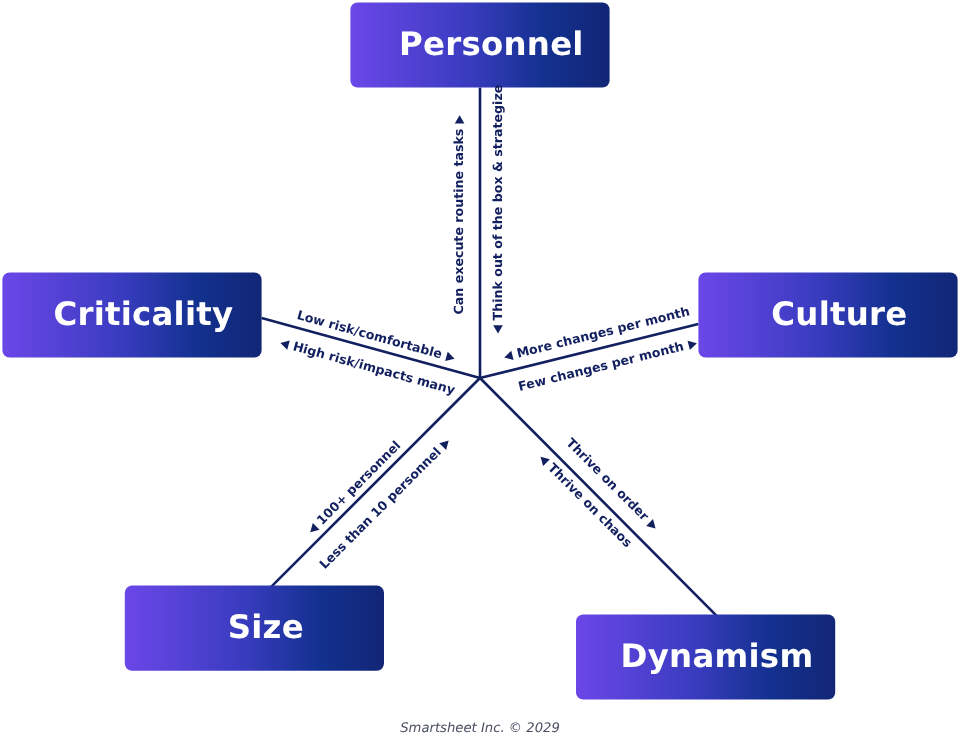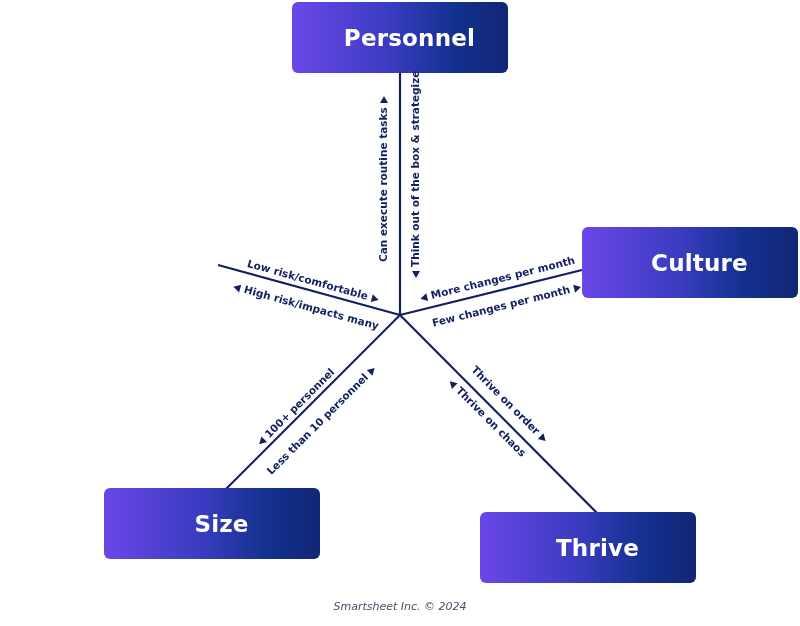--- a/index.html
+++ b/index.html
@@ -29,21 +29,21 @@
       width: 216px;
       height: 71px;
       border-radius: 6px;
       background: linear-gradient(90deg, #6b47e8 0%, #3a3cc0 45%, #13318f 75%, #122676 100%);
       display: flex;
       align-items: center;
       justify-content: center;
       color: #ffffff;
       font-family: "DejaVu Sans", sans-serif;
       font-weight: bold;
-      font-size: 23px;
+      font-size: 27px;
       letter-spacing: 0.2px;
       box-sizing: border-box;
       padding-left: 19px;
     }
     #node-personnel   { left: 292px; top: 2px; }
     #node-criticality { left: 2px;   top: 227px; }
     #node-dynamism    { left: 582px; top: 227px; }
     #node-size        { left: 104px; top: 488px; }
     #node-culture     { left: 480px; top: 512px; }
 
@@ -95,28 +95,31 @@
     <line x1="400" y1="315" x2="400" y2="73" stroke="#13205f" stroke-width="2.2"></line>
     <line x1="400" y1="315" x2="218" y2="265" stroke="#13205f" stroke-width="2.2"></line>
     <line x1="400" y1="315" x2="582" y2="270" stroke="#13205f" stroke-width="2.2"></line>
     <line x1="400" y1="315" x2="202" y2="513" stroke="#13205f" stroke-width="2.2"></line>
     <line x1="400" y1="315" x2="597" y2="513" stroke="#13205f" stroke-width="2.2"></line>
   </svg>
 
   <div class="node" id="node-personnel">
     <span>Personnel</span>
   </div>
+  <div class="node" id="node-criticality">
+    <span>Criticality</span>
+  </div>
   <div class="node" id="node-dynamism">
     <span>Culture</span>
   </div>
   <div class="node" id="node-size">
     <span>Size</span>
   </div>
   <div class="node" id="node-culture">
-    <span>Thrive</span>
+    <span>Dynamism</span>
   </div>
 
   <div class="lbl" style="transform: translate(378px, 262px) rotate(-90deg);">
     <span>Can execute routine tasks</span><span class="arrow right"></span>
   </div>
   <div class="lbl" style="transform: translate(410px, 278px) rotate(-90deg);">
     <span class="arrow left"></span><span>Think out of the box &amp; strategize</span>
   </div>
 
   <div class="lbl" style="transform: translate(249px, 258px) rotate(15.4deg);">
@@ -140,14 +143,14 @@
     <span>Less than 10 personnel</span><span class="arrow right"></span>
   </div>
 
   <div class="lbl" style="transform: translate(477px, 364px) rotate(45deg);">
     <span>Thrive on order</span><span class="arrow right"></span>
   </div>
   <div class="lbl" style="transform: translate(454px, 377px) rotate(45deg);">
     <span class="arrow left"></span><span>Thrive on chaos</span>
   </div>
 
-  <div class="footer">Smartsheet Inc. © 2024</div>
+  <div class="footer">Smartsheet Inc. © 2029</div>
 </div>
 
 </body></html>

